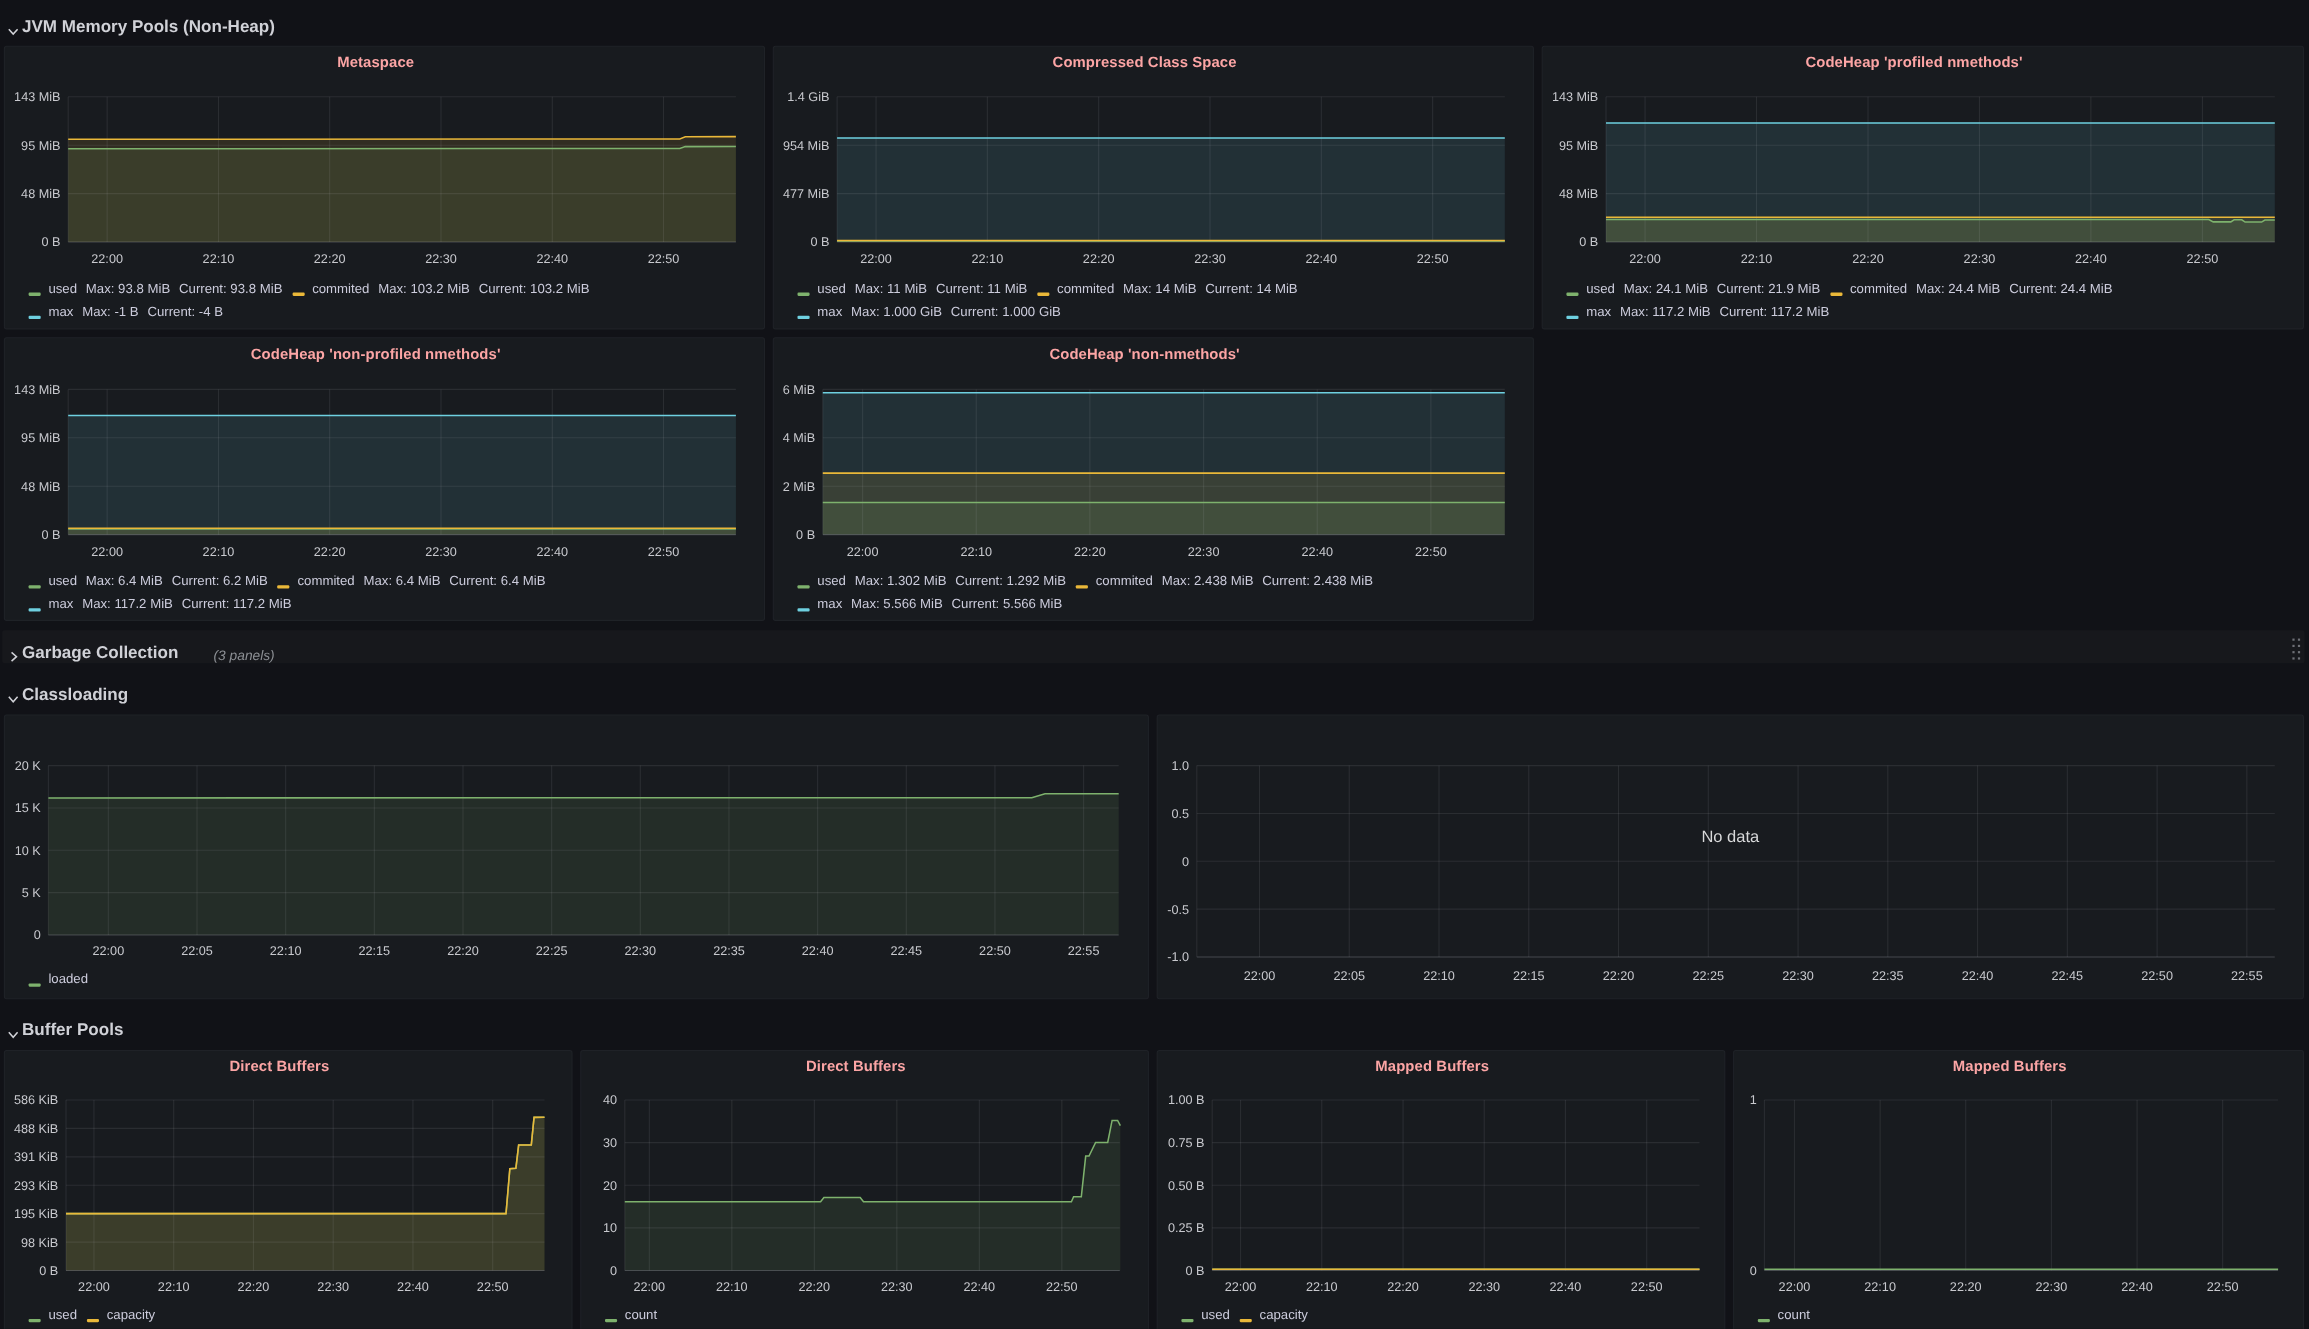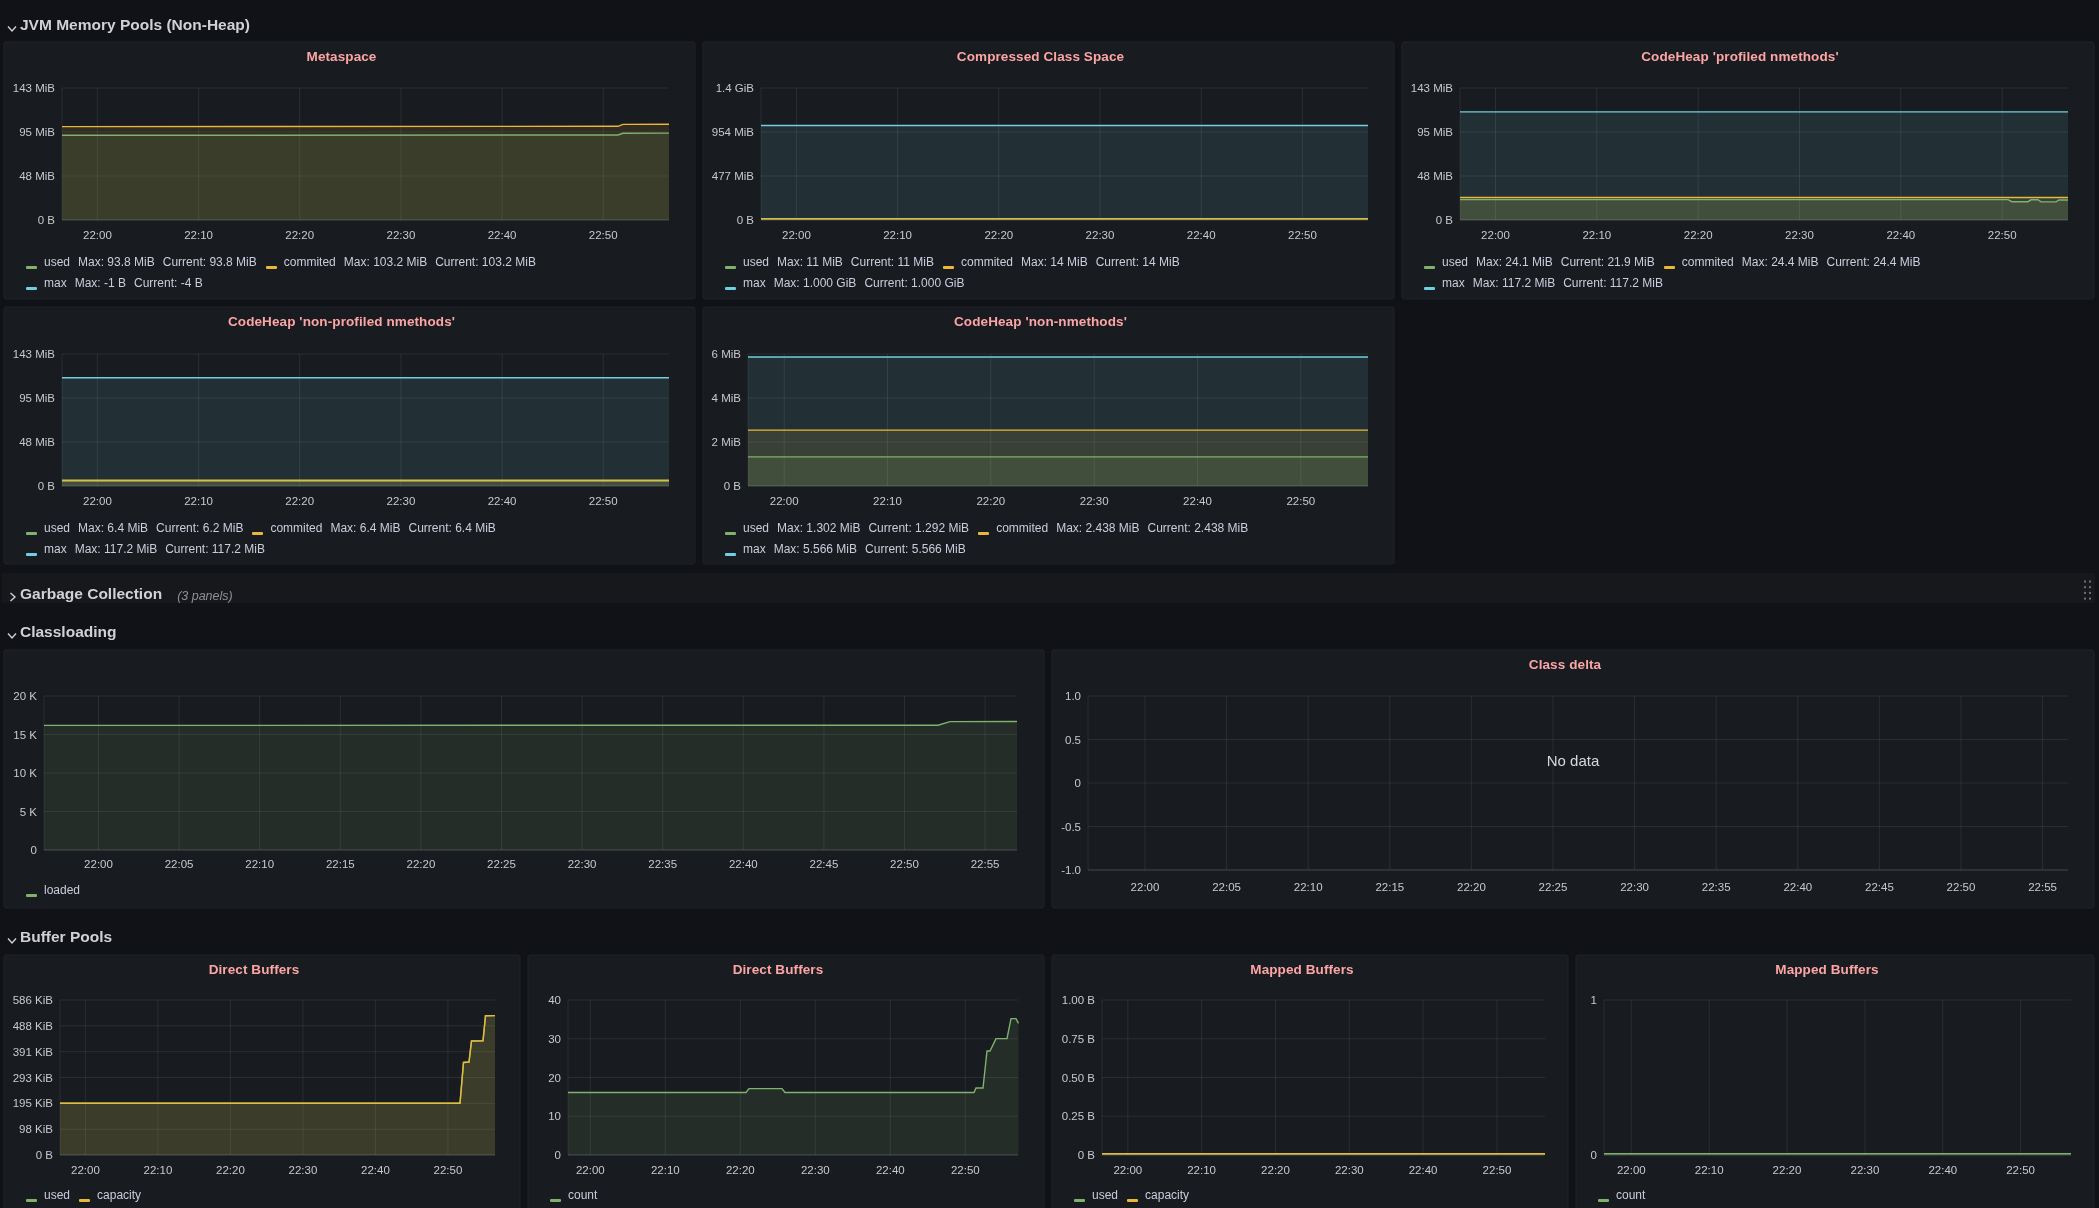--- a/index.html
+++ b/index.html
@@ -1,19 +1,19 @@
 <!DOCTYPE html>
 <html><head><meta charset="utf-8"><style>
 *{margin:0;padding:0;box-sizing:border-box}
 html,body{width:2099px;height:1208px;background:#111217;font-family:"Liberation Sans",sans-serif;overflow:hidden}
 .stage{position:relative;width:2099px;height:1208px}
 svg.base{position:absolute;left:0;top:0}
 .ptitle{position:absolute;text-align:center;font-size:13.5px;font-weight:700;color:#fca5a5;letter-spacing:0.1px}
 .rowhead{position:absolute;display:flex;align-items:flex-end;height:30px;font-size:15.5px;font-weight:700;color:#d0d1d7;white-space:nowrap}
-.panels-count{font-size:12.5px;font-weight:400;font-style:italic;color:#8d9095;margin-left:15px}
+.panels-count{font-size:12.5px;font-weight:400;font-style:italic;color:#8d9095;margin-left:32px}
 .legend{position:absolute;display:flex;align-items:flex-end;font-size:12px;color:#ccccdc;white-space:nowrap;height:18px}
 .dash{display:inline-block;width:11px;height:3px;border-radius:1px;margin-right:7px}
 .ll{margin-right:8px}
 .lv{margin-right:8px}
 .ll:not(:first-child){}
 .dash:not(:first-child){margin-left:1px}
 .nodata{position:absolute;font-size:15px;color:#d8d9da}
 </style></head>
 <body>
 <div class="stage">
@@ -544,21 +544,20 @@
     <div class="rowhead" style="left:6px;top:611px">
       <svg width="12" height="12" viewBox="0 0 12 12" style="margin-right:2px">
         <polyline points="2,4.5 6,9 10,4.5" fill="none" stroke="#d0d1d7" stroke-width="1.4"></polyline>
       </svg>
       <span>Classloading</span>
     </div>
     <div class="legend" style="left:26px;top:879px">
       <span class="dash" style="background:#7EB26D"></span>
       <span class="ll">loaded</span>
     </div>
-    <div class="ptitle" style="left:1052px;top:657px;width:1026px">Class delta</div>
     <div class="nodata" style="left:1052px;top:752px;width:1042px;text-align:center">No data</div>
     <div class="rowhead" style="left:6px;top:916px">
       <svg width="12" height="12" viewBox="0 0 12 12" style="margin-right:2px">
         <polyline points="2,4.5 6,9 10,4.5" fill="none" stroke="#d0d1d7" stroke-width="1.4"></polyline>
       </svg>
       <span>Buffer Pools</span>
     </div>
     <div class="ptitle" style="left:4px;top:962px;width:500px">Direct Buffers</div>
     <div class="legend" style="left:26px;top:1184px">
       <span class="dash" style="background:#7EB26D"></span>

